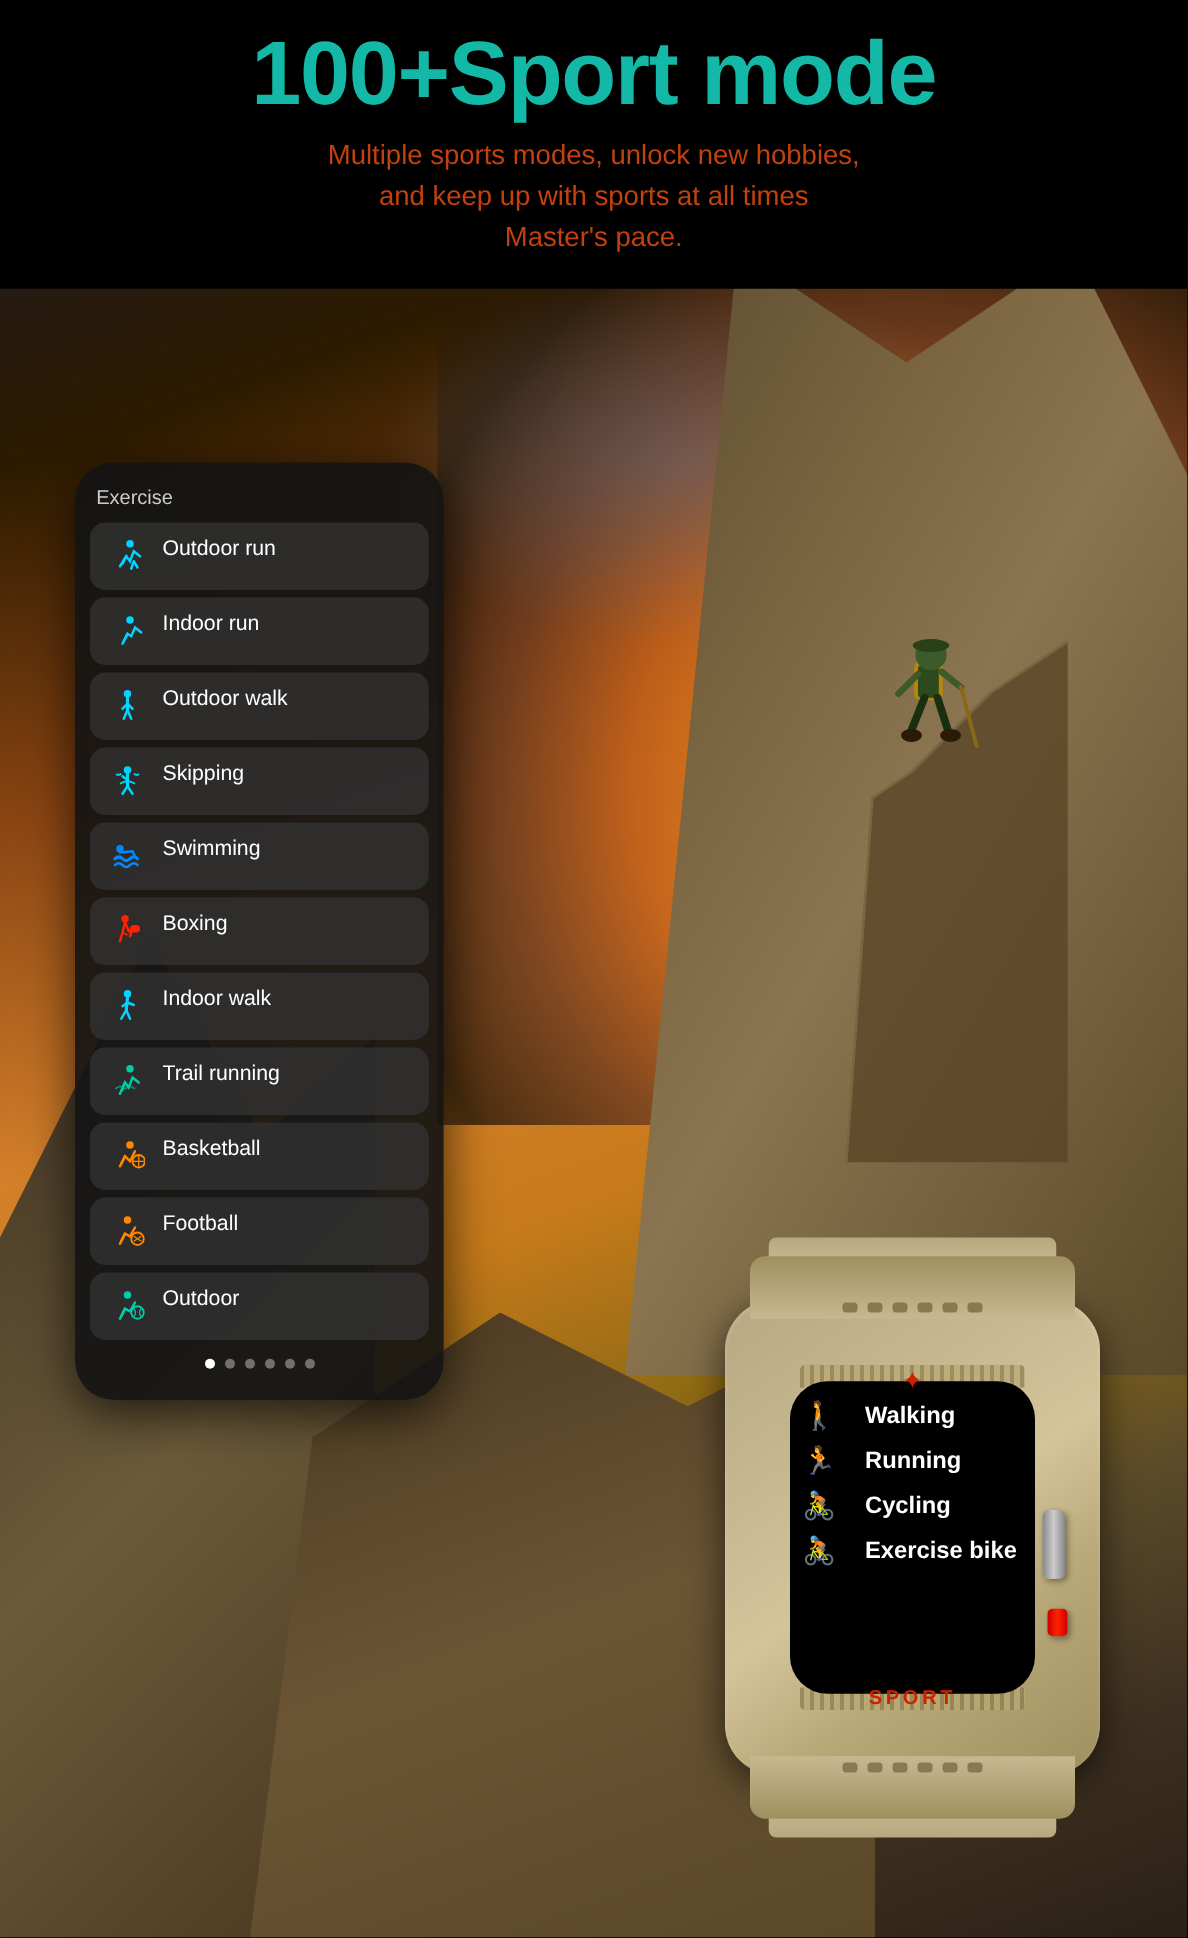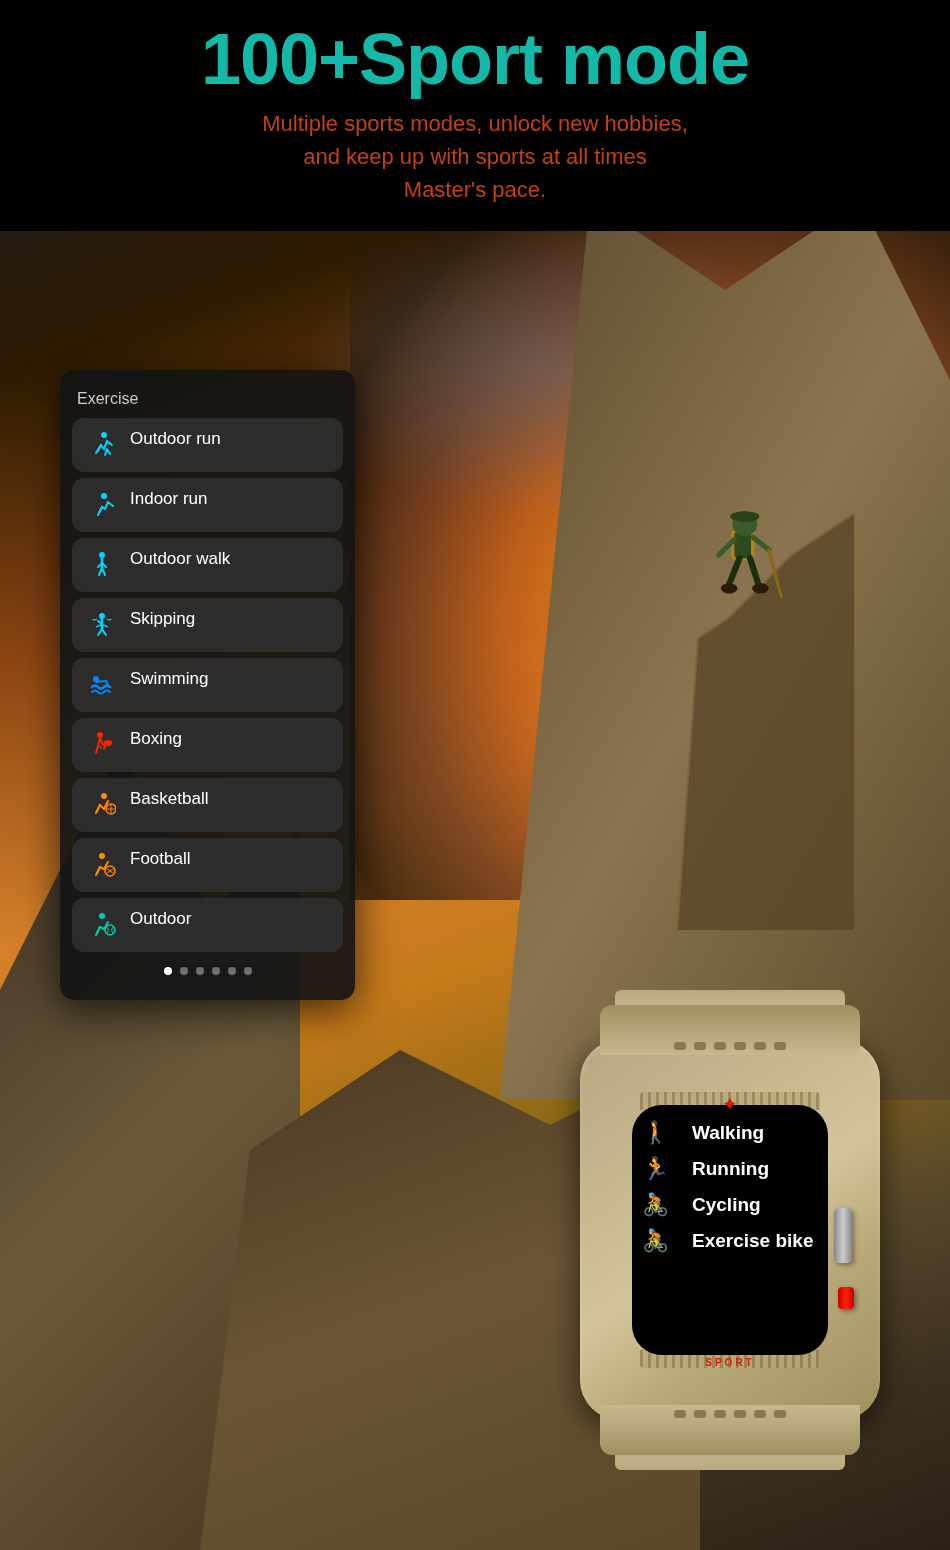--- a/index.html
+++ b/index.html
@@ -135,21 +135,21 @@
       margin-top: 8px;
     }
 
     
     .phone-panel {
       position: absolute;
       top: 370px;
       left: 60px;
       width: 295px;
       background: rgba(20, 20, 20, 0.92);
-      border-radius: 14px;
+      border-radius: 31px;
       padding: 20px 12px 25px;
       z-index: 20;
       box-shadow: 0 10px 40px rgba(0,0,0,0.7);
     }
 
     .panel-section-label {
       color: #ccc;
       font-size: 16px;
       margin-bottom: 10px;
       margin-left: 5px;
@@ -362,21 +362,21 @@
       z-index: 30;
     }
 
     
     .watch-sport-text {
       position: absolute;
       bottom: 52px;
       left: 50%;
       transform: translateX(-50%);
       color: #cc2200;
-      font-size: 10px;
+      font-size: 16px;
       font-weight: 900;
       letter-spacing: 3px;
       z-index: 30;
     }
 
     
     .watch-activity {
       display: flex;
       align-items: center;
       margin-bottom: 10px;
@@ -548,20 +548,44 @@
             <path d="M12 7 L15 14 L18 12 L16 18" stroke="#ff2200" stroke-width="2" stroke-linecap="round" fill="none"></path>
             <rect x="16" y="9" width="8" height="6" rx="3" fill="#ff2200"></rect>
             <line x1="10" y1="15" x2="14" y2="17" stroke="#ff2200" stroke-width="1.5"></line>
           </svg>
         </div>
         <div class="menu-label">Boxing</div>
       </div>
       <div class="menu-item">
         <div class="menu-icon">
           <svg width="28" height="28" viewBox="0 0 28 28">
+            <circle cx="14" cy="4" r="3" fill="#00d4ff"></circle>
+            <line x1="14" y1="7" x2="13" y2="17" stroke="#00d4ff" stroke-width="2.5" stroke-linecap="round"></line>
+            <line x1="14" y1="11" x2="10" y2="14" stroke="#00d4ff" stroke-width="2" stroke-linecap="round"></line>
+            <line x1="14" y1="11" x2="19" y2="13" stroke="#00d4ff" stroke-width="2" stroke-linecap="round"></line>
+            <line x1="13" y1="17" x2="9" y2="24" stroke="#00d4ff" stroke-width="2" stroke-linecap="round"></line>
+            <line x1="13" y1="17" x2="16" y2="24" stroke="#00d4ff" stroke-width="2" stroke-linecap="round"></line>
+          </svg>
+        </div>
+        <div class="menu-label">Indoor walk</div>
+      </div>
+      <div class="menu-item">
+        <div class="menu-icon">
+          <svg width="28" height="28" viewBox="0 0 28 28">
+            <circle cx="16" cy="4" r="3" fill="#00ccaa"></circle>
+            <path d="M8 24 L12 15 L15 19 L18 11 L23 15" stroke="#00ccaa" stroke-width="2" fill="none" stroke-linecap="round"></path>
+            <path d="M12 15 L9 22" stroke="#00ccaa" stroke-width="2" stroke-linecap="round"></path>
+            <path d="M4 20 L8 18 L12 20 L16 18 L20 20" stroke="#00ccaa" stroke-width="1.5" fill="none" opacity="0.6"></path>
+          </svg>
+        </div>
+        <div class="menu-label">Trail running</div>
+      </div>
+      <div class="menu-item">
+        <div class="menu-icon">
+          <svg width="28" height="28" viewBox="0 0 28 28">
             <circle cx="16" cy="5" r="3" fill="#ff8800"></circle>
             <path d="M8 22 L12 14 L16 18 L20 10" stroke="#ff8800" stroke-width="2" fill="none" stroke-linecap="round"></path>
             <path d="M12 14 L9 20" stroke="#ff8800" stroke-width="2" stroke-linecap="round"></path>
             <circle cx="23" cy="18" r="5" stroke="#ff8800" stroke-width="1.5" fill="none"></circle>
             <path d="M18 18 L28 18 M23 13 L23 23" stroke="#ff8800" stroke-width="1"></path>
           </svg>
         </div>
         <div class="menu-label">Basketball</div>
       </div>
       <div class="menu-item">

